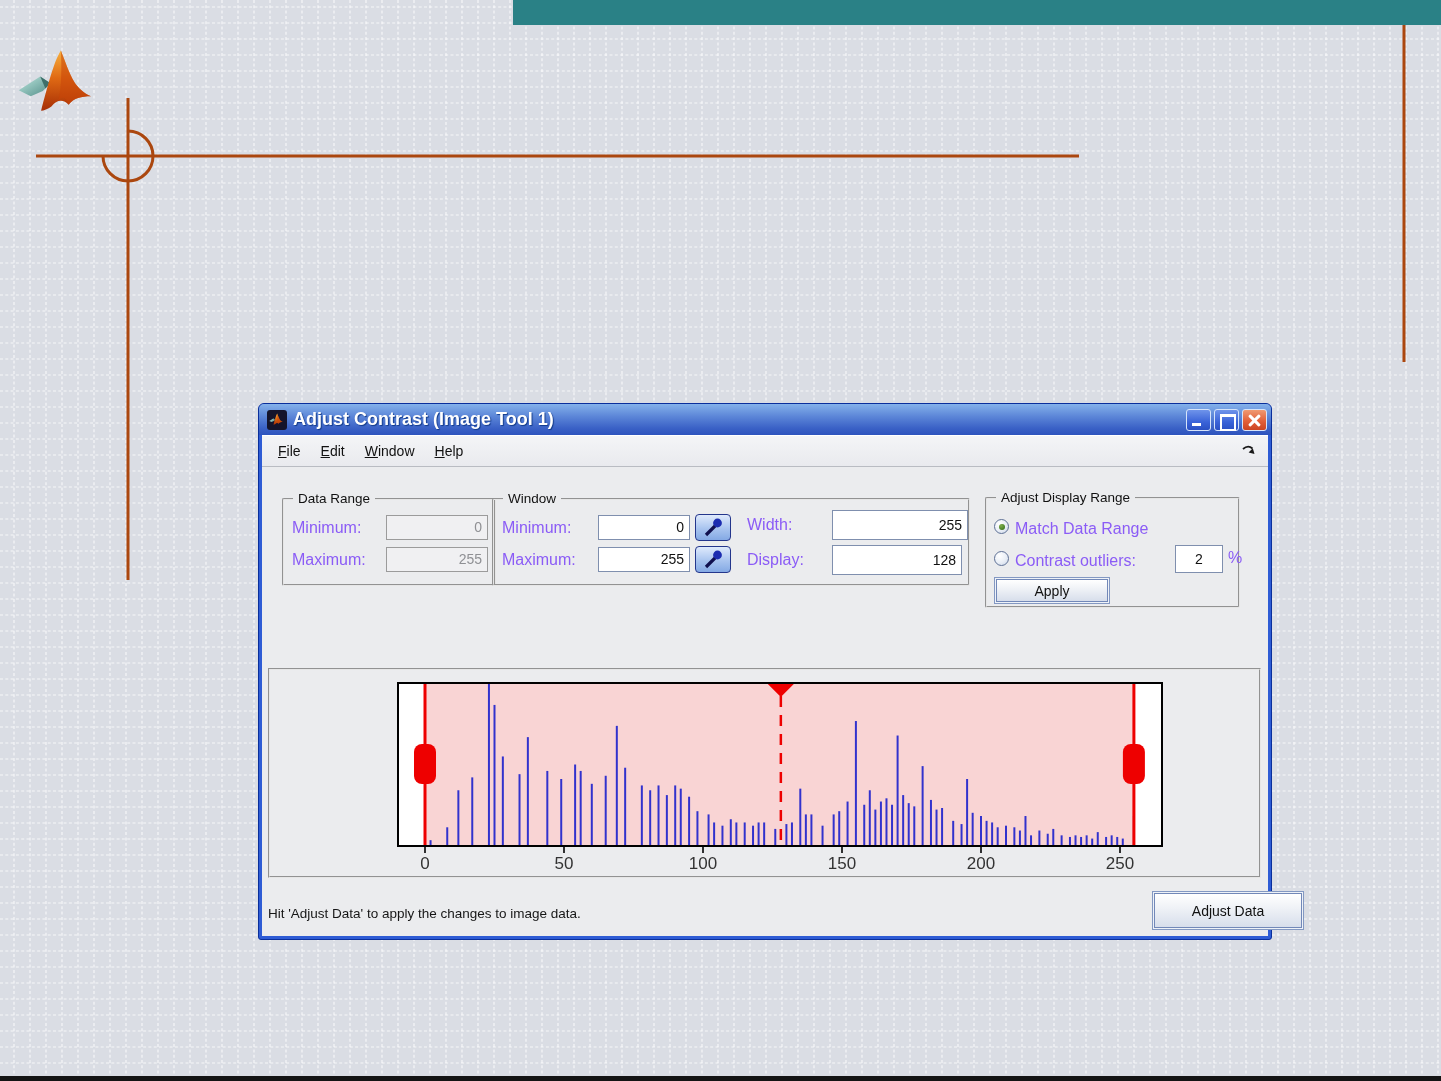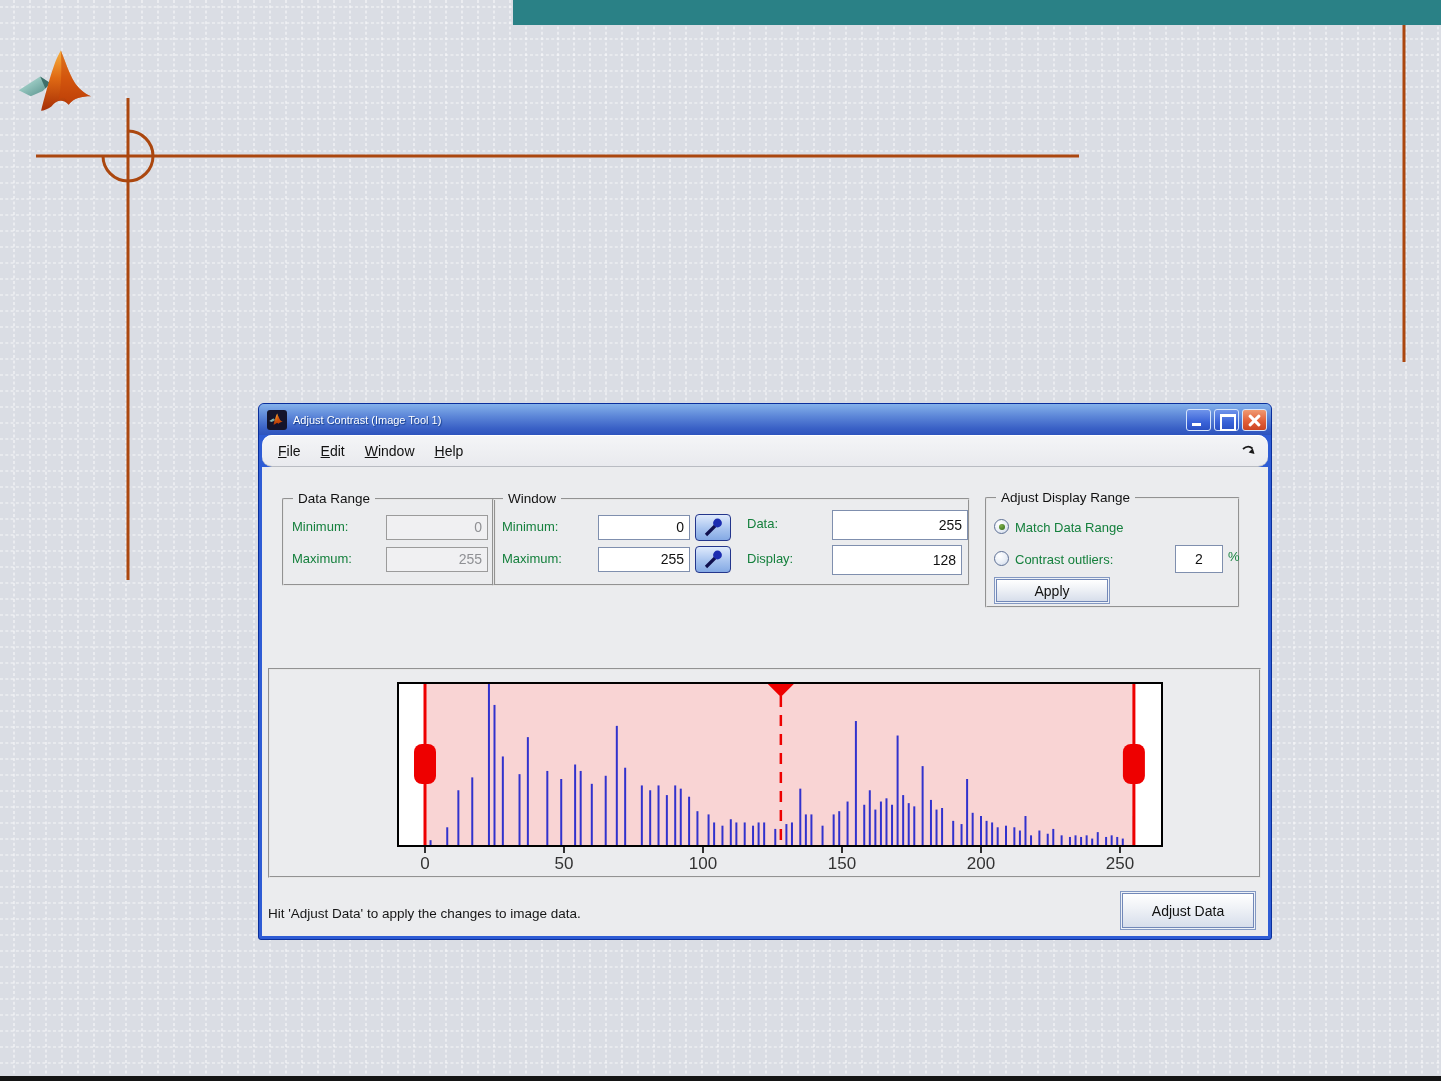--- a/index.html
+++ b/index.html
@@ -19,45 +19,45 @@
     background:#2e5cd5; border:1px solid #0a2f9c; border-radius:6px 6px 3px 3px;
     padding:0 3px 3px 3px;
   }
   .titlebar {
     height:31px; display:flex; align-items:center; padding:0 4px 0 5px;
     border-radius:5px 5px 0 0; margin:0 -3px; padding-left:8px;
     background:linear-gradient(180deg,#84b1ea 0%, #5c86d8 40%, #3a61c6 78%, #2d53bd 100%);
   }
   .titlebar-icon { width:20px; height:20px; background:#14142c; border-radius:3px; margin-right:6px; flex:0 0 auto; display:flex; align-items:center; justify-content:center; }
   .titlebar-icon svg { width:16px; height:16px; }
-  .title-text { color:#fff; font-weight:normal; font-size:11px; text-shadow:1px 1px 1px #123a8a; flex:1 1 auto; white-space:nowrap; }
+  .title-text { color:#fff; font-weight:bold; font-size:18px; text-shadow:1px 1px 1px #123a8a; flex:1 1 auto; white-space:nowrap; }
   .winbtn { width:25px; height:22px; margin-left:3px; border-radius:3px; border:1px solid #d6e4fa; position:relative; flex:0 0 auto; }
   .winbtn.min, .winbtn.max { background:linear-gradient(180deg,#6f94ea 0%, #3a63d8 60%, #2a50c4 100%); }
   .winbtn.close { background:linear-gradient(180deg,#f09a72 0%, #e2603a 55%, #cc4423 100%); }
   .winbtn.min::after { content:""; position:absolute; left:5px; bottom:4px; width:9px; height:3px; background:#fff; }
   .winbtn.max::after { content:""; position:absolute; left:5px; top:4px; width:12px; height:12px; border:2px solid #fff; border-top-width:3px; }
   .winbtn.close::before, .winbtn.close::after { content:""; position:absolute; left:4px; top:9px; width:15px; height:3px; background:#fff; border-radius:1px; }
   .winbtn.close::before { transform:rotate(45deg); }
   .winbtn.close::after  { transform:rotate(-45deg); }
 
   .menubar {
     height:32px; background:linear-gradient(180deg,#f4f5f7,#e9eaee);
     border-bottom:1px solid #b9bcc2; box-shadow:0 1px 0 #fff inset;
-    display:flex; align-items:center; padding:0 6px; position:relative; font-size:14px; color:#111;border-radius:10px;
+    display:flex; align-items:center; padding:0 6px; position:relative; font-size:14px; color:#111;
   }
   .mi { display:inline-block; padding:4px 10px; }
   .mi::first-letter { text-decoration:underline; }
   .undock { position:absolute; right:12px; top:9px; width:15px; height:15px; }
 
   .dlg-content { position:relative; width:1006px; height:469px; background:#ebecee; }
 
   
   .group { position:absolute; border:2px groove #e6e6e6; border-radius:2px; }
   .group-legend { position:absolute; top:-9px; left:9px; background:#ebecee; padding:0 5px; font-size:13.5px; color:#111; line-height:15px; }
-  .lbl { position:absolute; font-size:13px; color:#15803d; white-space:nowrap; }
+  .lbl { position:absolute; font-size:16px; color:#8b5cf6; white-space:nowrap; }
 
   .field { position:absolute; background:#fff; border:1px solid #7f8fae; font-size:14px; color:#111; text-align:right; padding:0 5px; }
   .field.disabled { background:#f0f0f2; border-color:#9b9b9b; color:#8f9094; }
 
   .dropper-btn { position:absolute; width:36px; height:27px; border:1px solid #24368c; border-radius:4px;
     background:linear-gradient(180deg,#dfeafc 0%, #a8c4ef 55%, #84a9e4 100%); display:flex; align-items:center; justify-content:center; }
 
   .radio { position:absolute; width:15px; height:15px; border-radius:50%; border:1px solid #5f7195;
     background:radial-gradient(circle at 35% 30%, #ffffff 0%, #e9eef6 55%, #c9d4e6 100%); }
   .radio.checked::after { content:""; position:absolute; left:3.5px; top:3.5px; width:6px; height:6px; border-radius:50%;
@@ -320,21 +320,21 @@
 
       <span class="lbl" style="left:8px; top:51px;">Maximum:</span>
       <div class="field" style="left:104px; top:47px; width:92px; height:25px; line-height:23px;">255</div>
       <div class="dropper-btn" style="left:201px; top:46px;">
         <svg width="24" height="22" viewBox="0 0 24 22">
           <line x1="5" y1="18" x2="15" y2="8" stroke="#10104e" stroke-width="3.2"></line>
           <circle cx="16.5" cy="6" r="4.4" fill="#1b2cb0"></circle>
         </svg>
       </div>
 
-      <span class="lbl" style="left:253px; top:16px;">Data:</span>
+      <span class="lbl" style="left:253px; top:16px;">Width:</span>
       <div class="field" style="left:338px; top:10px; width:136px; height:30px; line-height:28px;">255</div>
 
       <span class="lbl" style="left:253px; top:51px;">Display:</span>
       <div class="field" style="left:338px; top:45px; width:130px; height:30px; line-height:28px;">128</div>
     </div>
 
     <div class="group" style="left:723px; top:30px; width:255px; height:111px;">
       <span class="group-legend">Adjust Display Range</span>
 
       <span class="radio checked" style="left:7px; top:20px;"></span>
@@ -456,15 +456,15 @@
           <text x="572" y="199" text-anchor="middle" fill="#333" font-size="17" font-family="Liberation Sans, sans-serif">150</text>
           <line x1="711" y1="176" x2="711" y2="183" stroke="#000" stroke-width="1.6"></line>
           <text x="711" y="199" text-anchor="middle" fill="#333" font-size="17" font-family="Liberation Sans, sans-serif">200</text>
           <line x1="850" y1="176" x2="850" y2="183" stroke="#000" stroke-width="1.6"></line>
           <text x="850" y="199" text-anchor="middle" fill="#333" font-size="17" font-family="Liberation Sans, sans-serif">250</text>
         </svg>
     </div>
 
     <span class="footer-text" style="left:6px; top:439px;">Hit 'Adjust Data' to apply the changes to image data.</span>
 
-    <div class="btn" style="left:860px; top:426px; width:132px; height:35px; font-size:14px;">Adjust Data</div>
+    <div class="btn" style="left:892px; top:426px; width:148px; height:35px; font-size:14px;">Adjust Data</div>
   </div>
 </div>
 
 </body></html>

